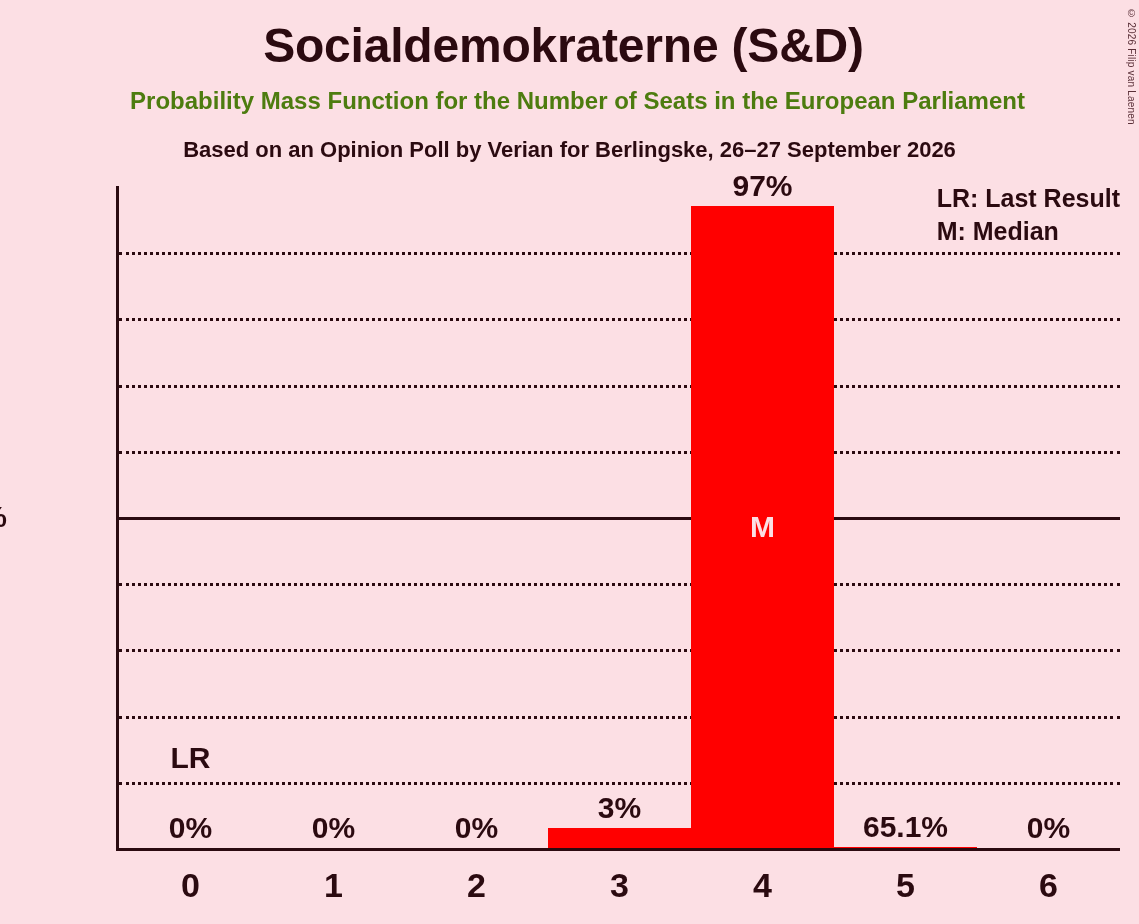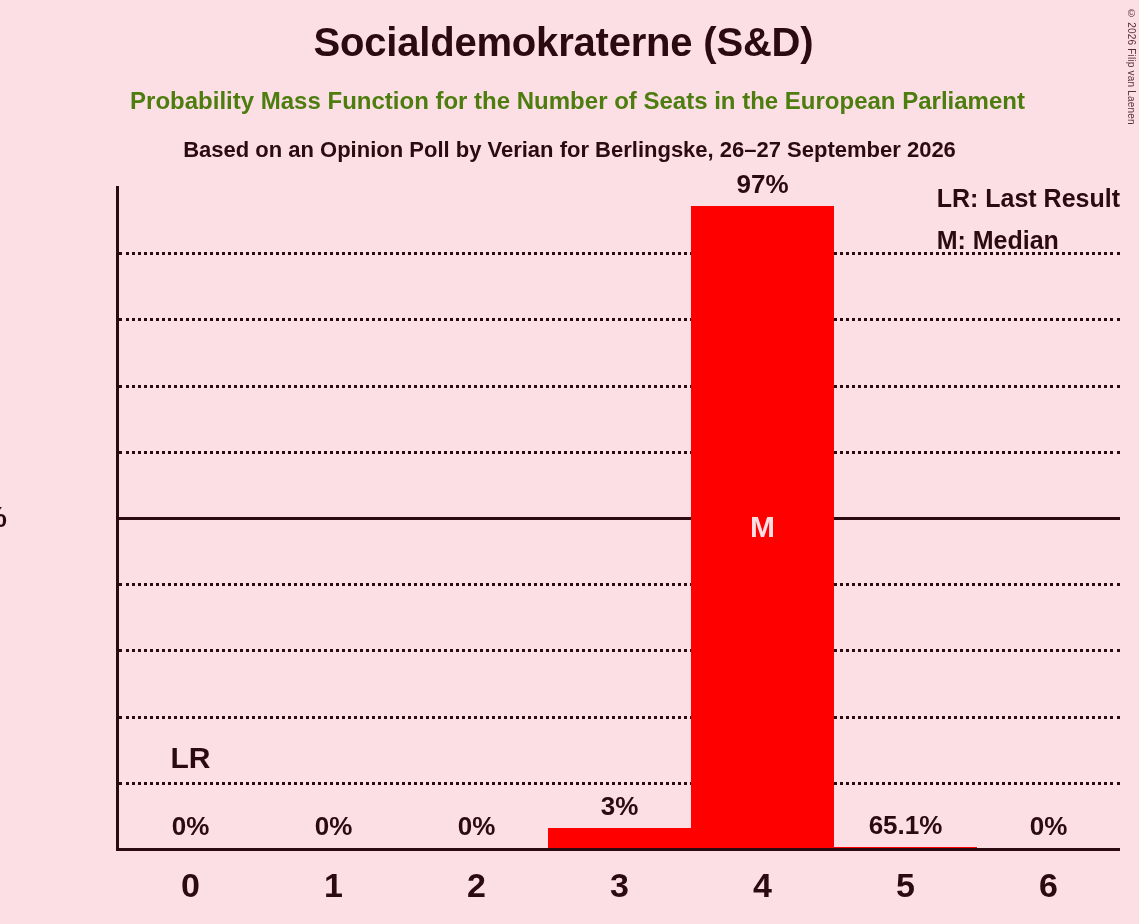--- a/index.html
+++ b/index.html
@@ -27,21 +27,21 @@
     left: 0;
     right: 0;
     top: 0;
     text-align: center;
   }
   .chart-title {
     position: absolute;
     left: 0;
     right: 12px;
     top: 22px;
-    font-size: 40px;
+    font-size: 48px;
     font-weight: bold;
     letter-spacing: -0.2px;
     line-height: 1;
     color: #2b0a10;
   }
   .chart-subtitle {
     position: absolute;
     left: 0;
     right: 0;
     top: 89px;
@@ -123,21 +123,21 @@
   }
 
   
   .bar {
     position: absolute;
     bottom: 0;
     background: #ff0000;
   }
   .bar-value {
     position: absolute;
-    font-size: 26px;
+    font-size: 30px;
     font-weight: bold;
     line-height: 1;
     text-align: center;
     color: #2b0a10;
     white-space: nowrap;
   }
   .bar-marker {
     position: absolute;
     font-size: 30px;
     font-weight: bold;
@@ -171,21 +171,21 @@
     text-align: left;
   }
   .legend-line {
     font-size: 25px;
     font-weight: bold;
     line-height: 1;
     color: #2b0a10;
     white-space: nowrap;
   }
   .legend-line + .legend-line {
-    margin-top: 17px;
+    margin-top: 8px;
   }
 </style>
 </head>
 <body>
 
 <div id="chart-root">
 
   <div class="title-block">
     <div class="chart-title">Socialdemokraterne (S&amp;D)</div>
     <div class="chart-subtitle">Probability Mass Function for the Number of Seats in the European Parliament</div>

